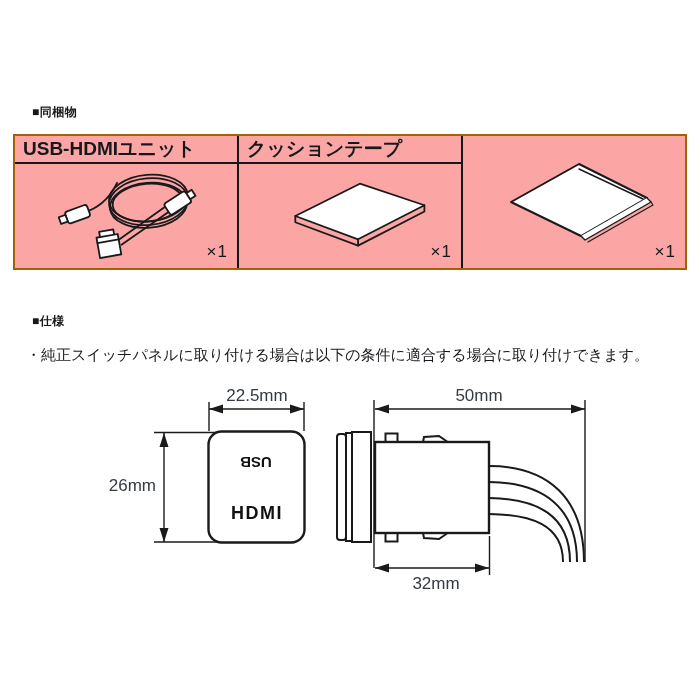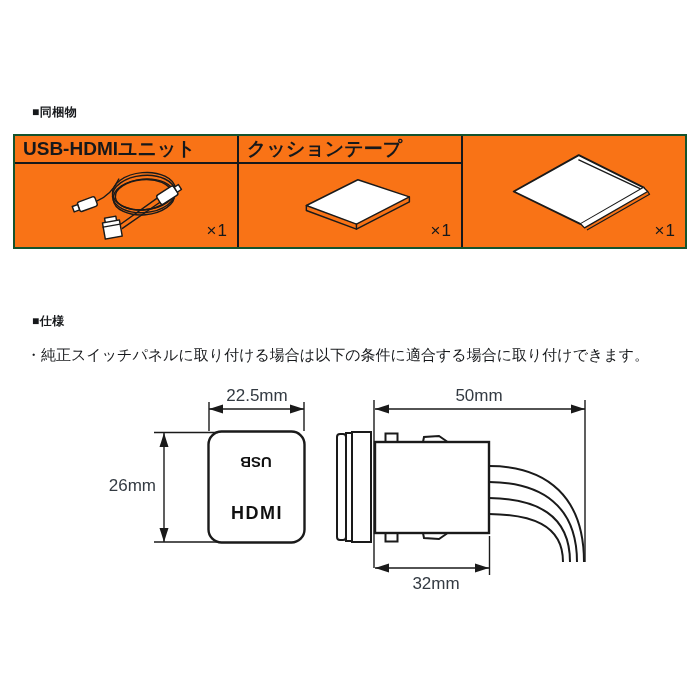--- a/index.html
+++ b/index.html
@@ -7,22 +7,22 @@
     position:relative;width:700px;height:700px;background:#fff;overflow:hidden;
     font-family:"Liberation Sans","DejaVu Sans",sans-serif;color:#111;
   }
   .sec-heading{
     position:absolute;left:8px;font-size:12px;font-weight:600;color:#16181b;
     letter-spacing:0.5px;white-space:nowrap;margin-left:24px;
   }
   #heading-included{top:104px;}
   #heading-spec{top:313px;font-family:Liberation Mono, monospace;}
   .parts-table{
-    position:absolute;left:13px;top:134px;width:674px;height:115px;
-    border:2px solid #14532d;box-sizing:border-box;display:flex;background:#f97316;
+    position:absolute;left:13px;top:134px;width:674px;height:136px;
+    border:2px solid #a16207;box-sizing:border-box;display:flex;background:#fca5a5;
   }
   .part-col{flex:1 1 0;display:flex;flex-direction:column;box-sizing:border-box;}
   .part-col + .part-col{border-left:2px solid #16181b;}
   .part-header{
     height:28px;box-sizing:border-box;border-bottom:2px solid #16181b;
     font-size:19px;font-weight:600;color:#16181b;line-height:26px;
     padding-left:8px;white-space:nowrap;overflow:hidden;
   }
   .part-body{position:relative;flex:1 1 auto;}
   .part-body svg{position:absolute;left:0;top:0;width:100%;height:100%;}

